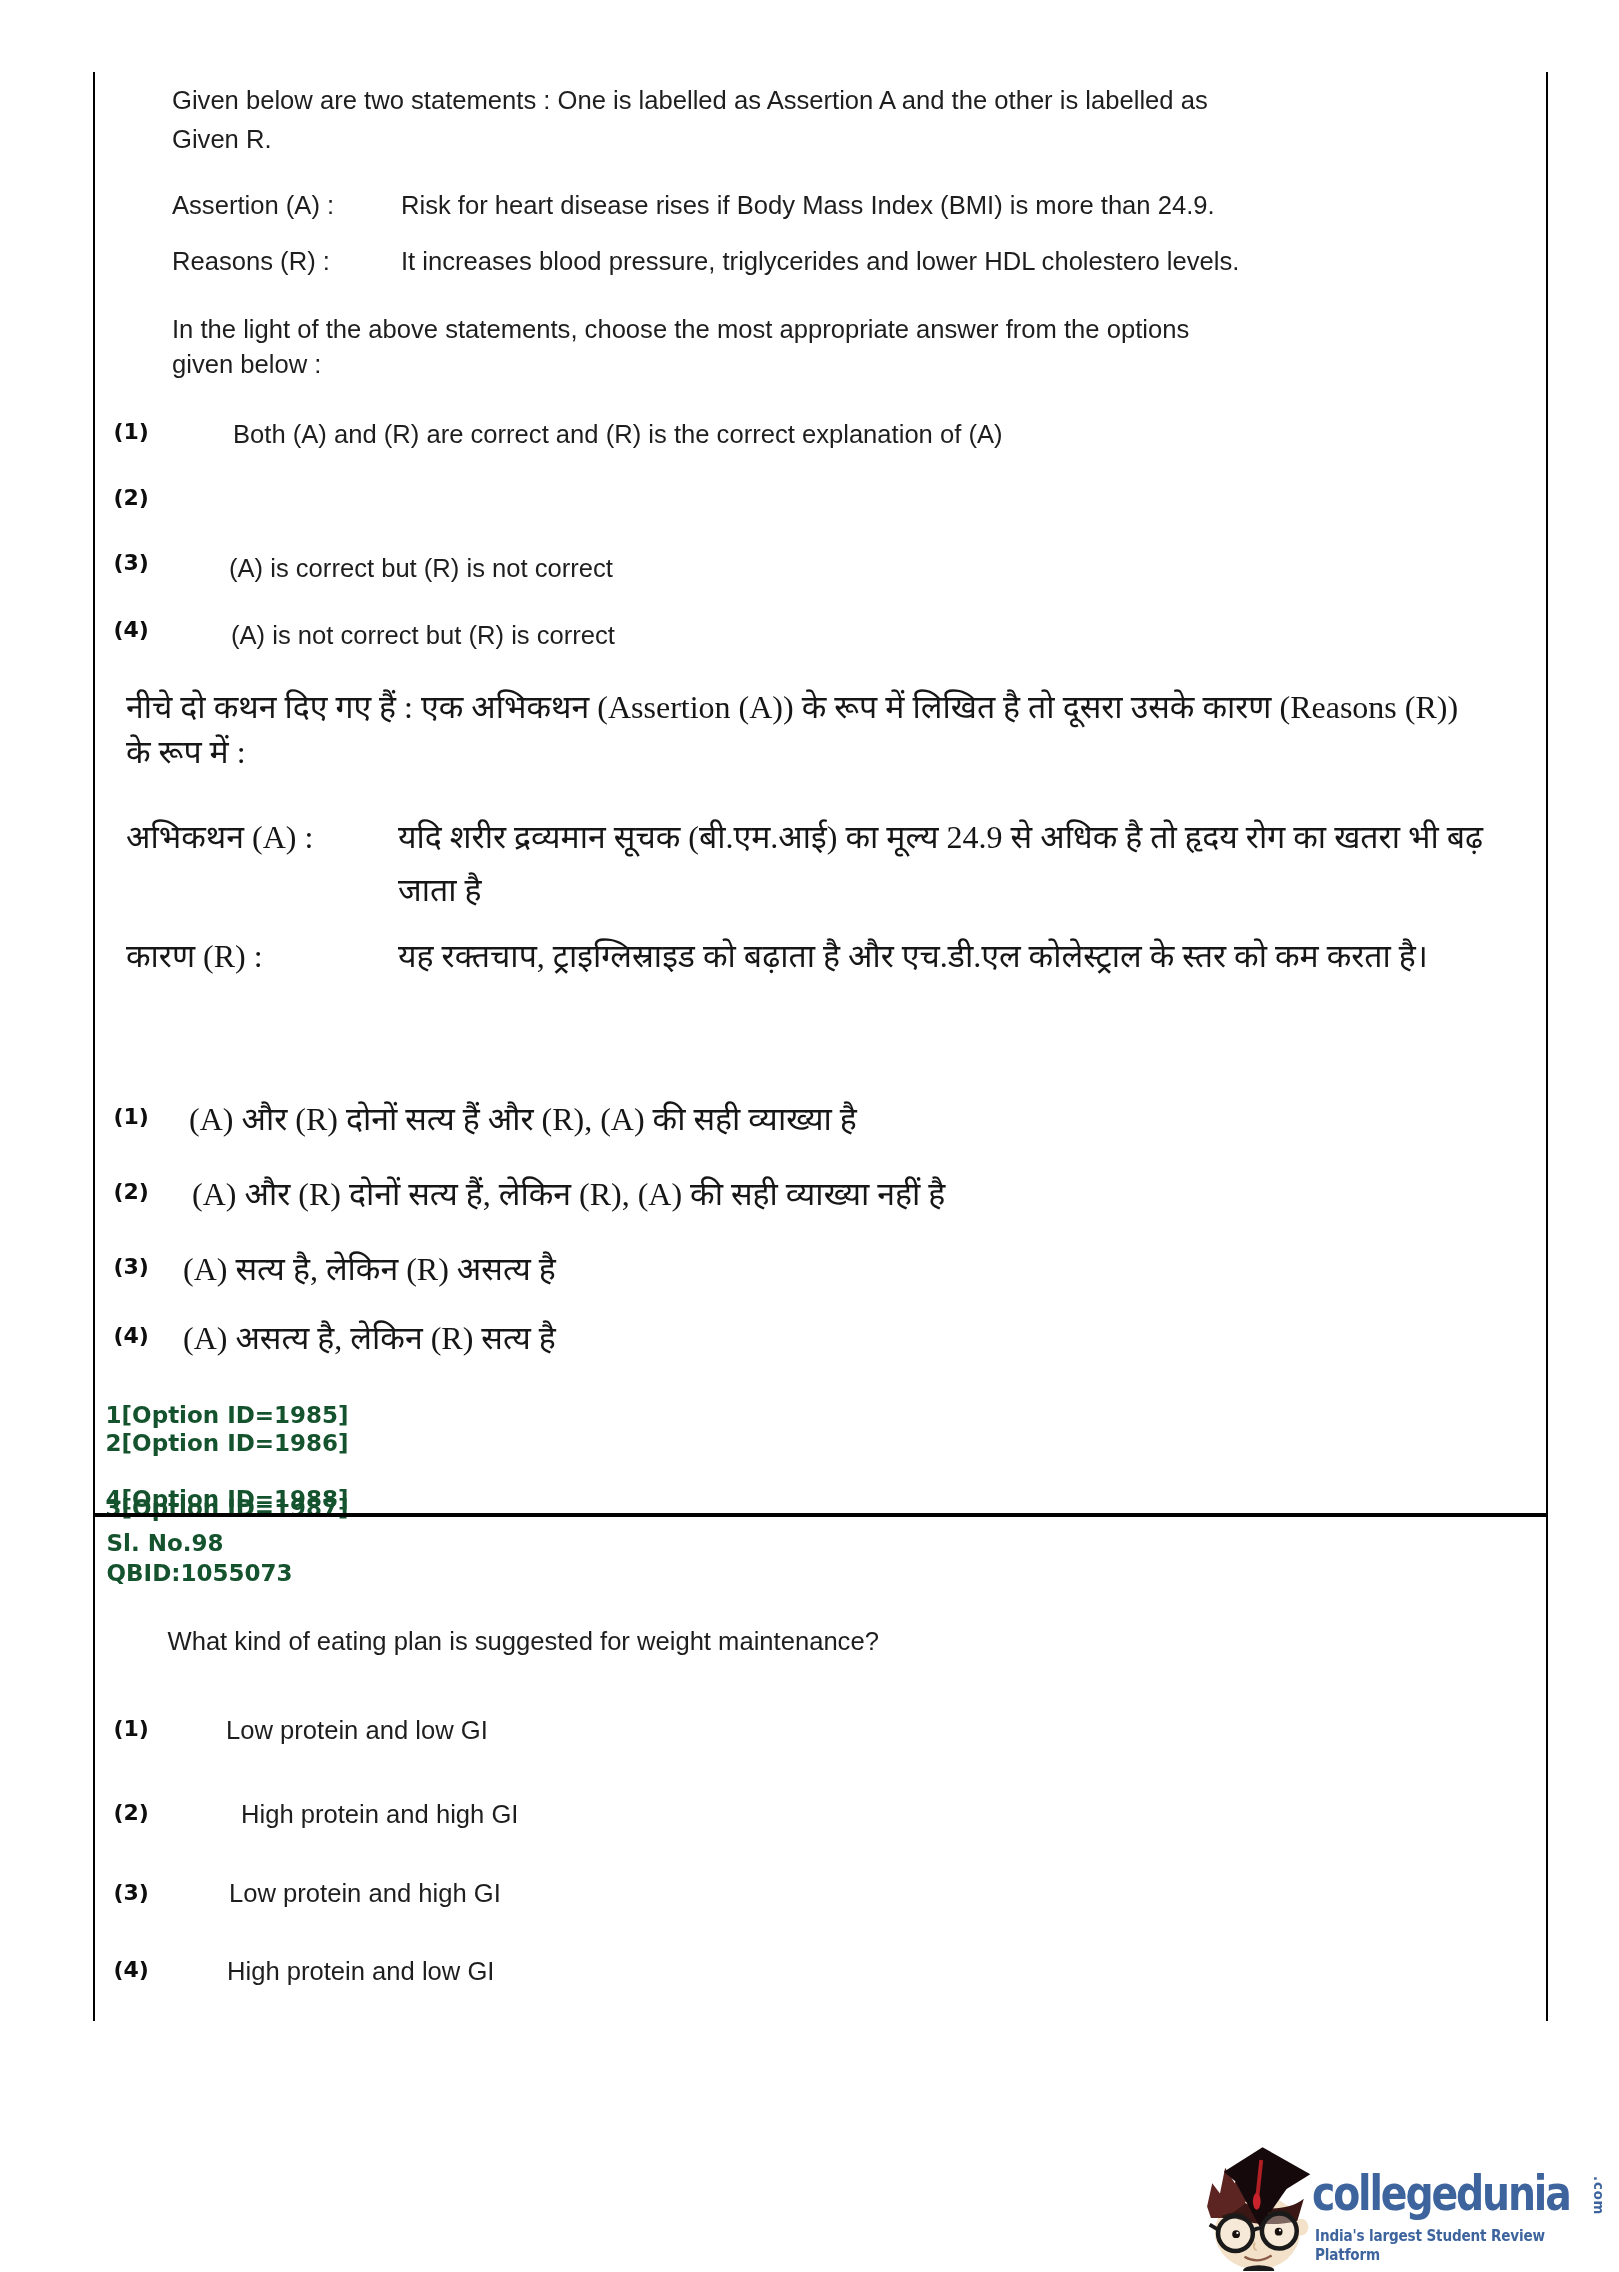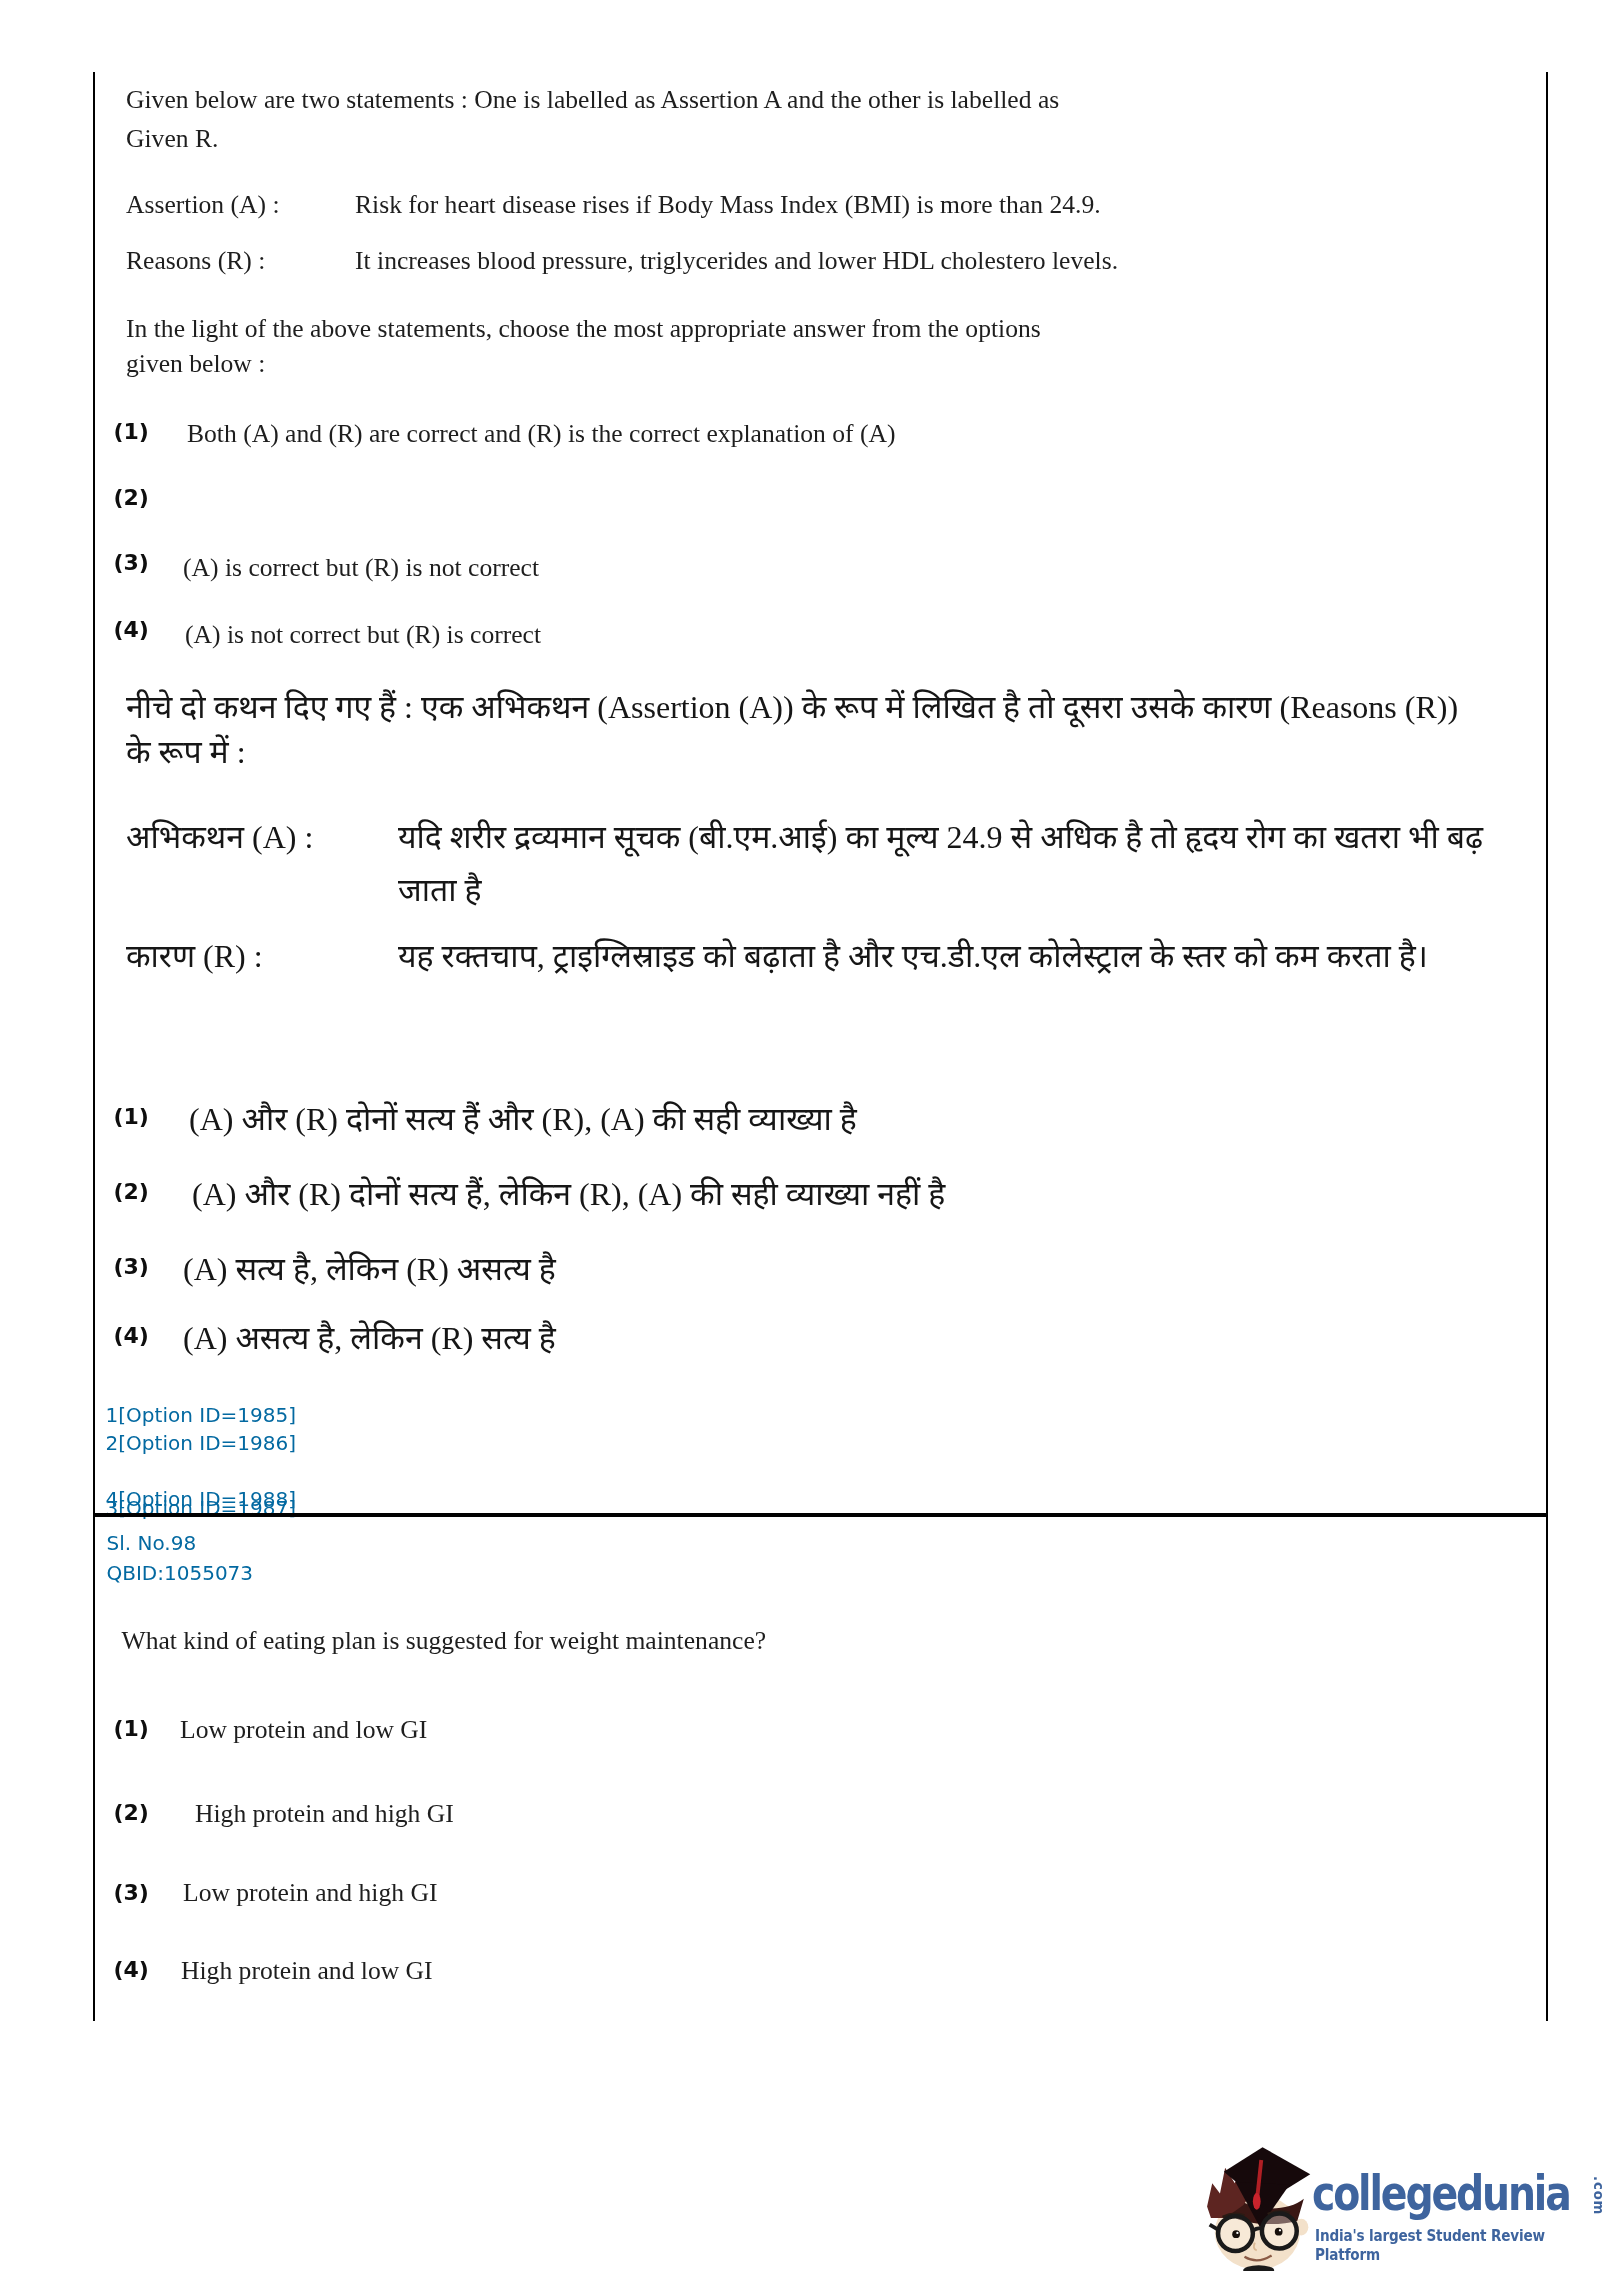--- a/index.html
+++ b/index.html
@@ -2,24 +2,24 @@
 <html style="font-size:14px"><head>
 <meta charset="utf-8">
 <style>
   html,body{margin:0;padding:0;}
   body{width:1620px;height:2273px;background:#ffffff;position:relative;overflow:hidden;
        font-family:"Liberation Serif",serif;}
   .page{position:absolute;inset:0;}
   .qbox{position:absolute;left:93px;top:72px;width:1451px;height:1949px;
         border-left:2.6px solid #000;border-right:2.6px solid #000;}
   .t{position:absolute;white-space:nowrap;}
-  .serif{font-family:Liberation Serif, serif;font-size:25.6px;line-height:32px;color:#1e1e1e;}
+  .serif{font-family:Liberation Sans, sans-serif;font-size:25.6px;line-height:32px;color:#1e1e1e;margin-left:46px;}
   .hindi{font-family:"Liberation Serif",serif;font-size:32px;line-height:34px;color:#161616;}
   .num{font-family:"DejaVu Sans","Liberation Sans",sans-serif;font-weight:bold;font-size:22px;color:#0e0e0e;}
-  .meta{font-family:"DejaVu Sans","Liberation Sans",sans-serif;font-weight:normal;font-size:20px;line-height:28px;color:#0369a1;}
+  .meta{font-family:"DejaVu Sans","Liberation Sans",sans-serif;font-weight:bold;font-size:23px;line-height:28px;color:#14532d;}
   .divider{position:absolute;left:0;width:100%;height:3.5px;background:#000;}
   .brand{position:absolute;left:1312px;top:2169px;font-family:"DejaVu Sans","Liberation Sans",sans-serif;
          font-weight:bold;font-size:48px;line-height:1;color:#3e649e;letter-spacing:-2.6px;
          transform:scaleX(.82);transform-origin:0 0;}
   .dotcom{position:absolute;left:1591px;top:2176px;writing-mode:vertical-rl;
           font-family:"DejaVu Sans","Liberation Sans",sans-serif;font-weight:bold;font-size:13.2px;
           color:#3e649e;letter-spacing:0.9px;}
   .tagline{position:absolute;left:1315px;top:2226px;font-family:"DejaVu Sans","Liberation Sans",sans-serif;
            font-weight:bold;font-size:16px;color:#3e649e;letter-spacing:-0.2px;
            transform:scaleX(.85);transform-origin:0 0;}

